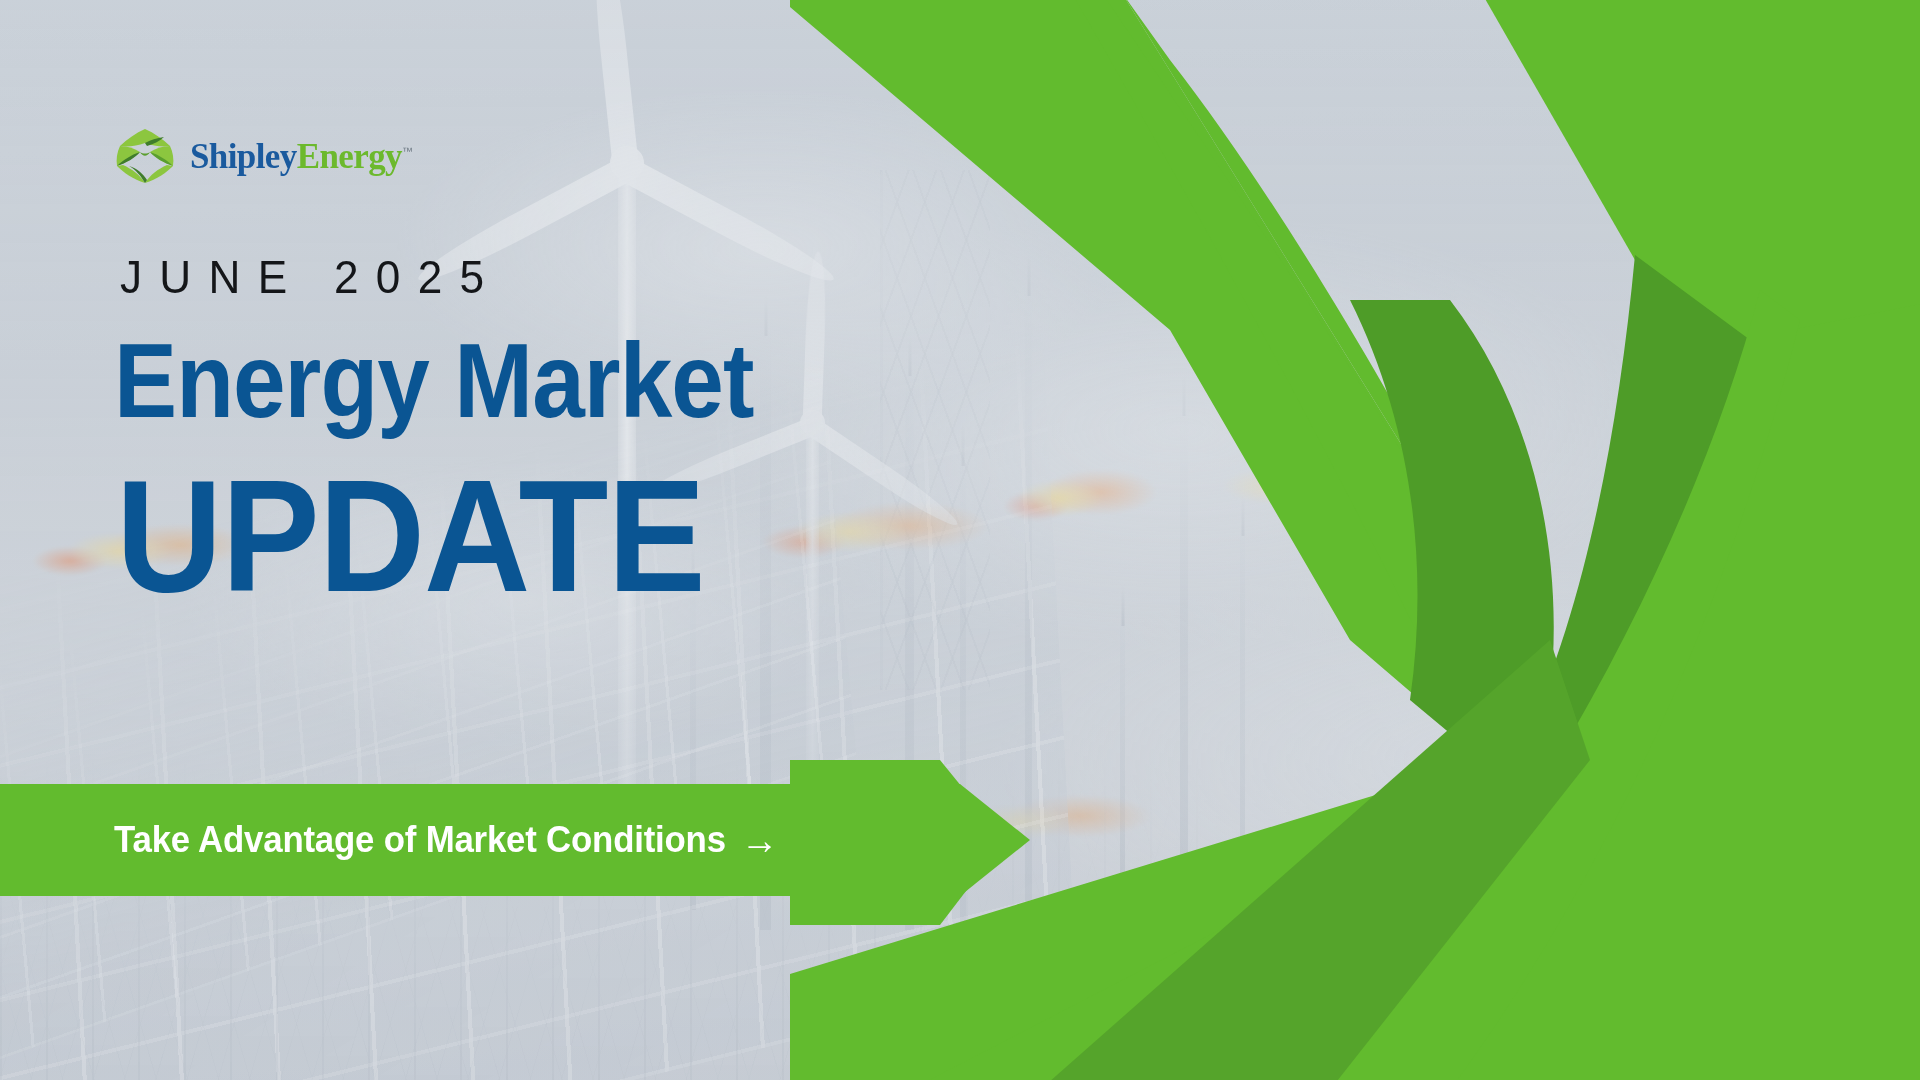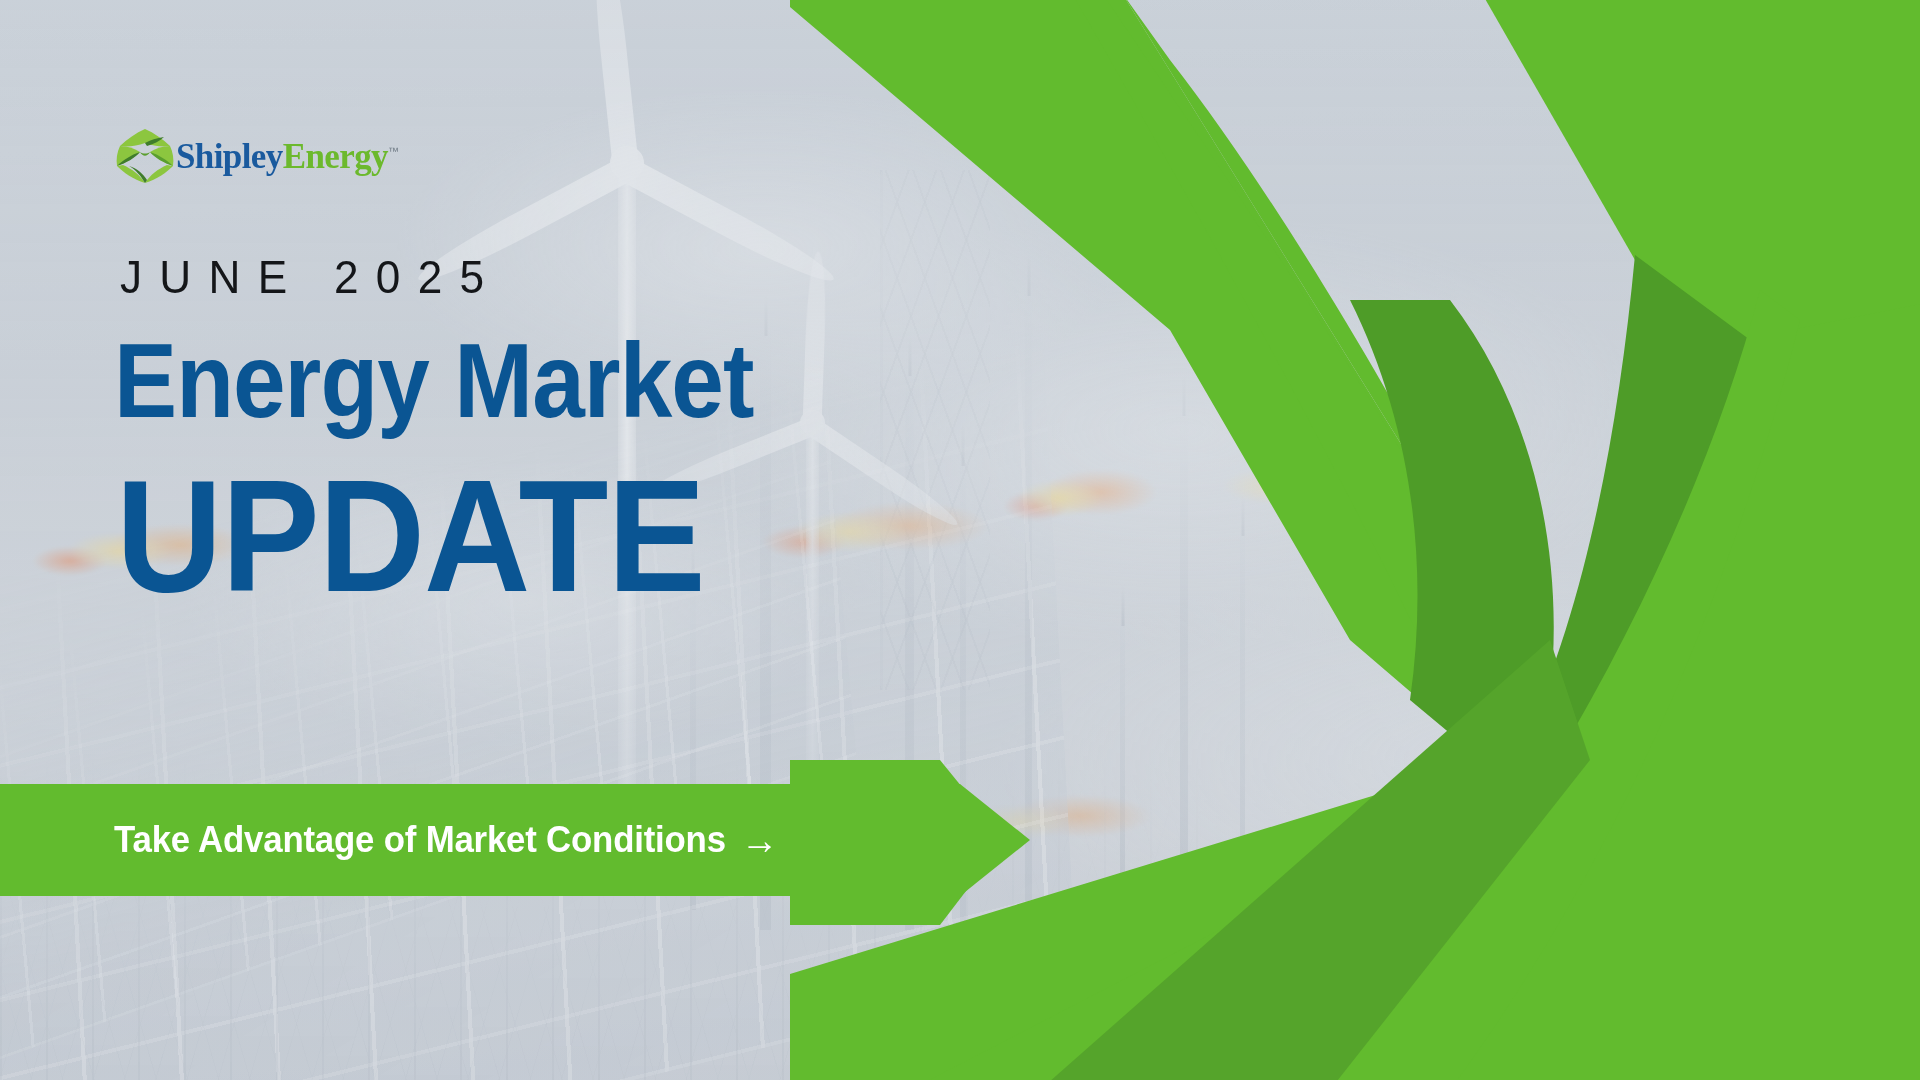--- a/index.html
+++ b/index.html
@@ -83,21 +83,21 @@
 
   
   .bg-haze{
     background:linear-gradient(180deg, rgba(201,208,216,.62) 0%, rgba(205,211,218,.52) 45%, rgba(196,203,212,.60) 100%);
   }
 
   
   .xwrap{position:absolute;right:0;top:0;width:1130px;height:1080px;}
 
   
-  .logo{position:absolute;left:114px;top:127px;display:flex;align-items:center;}
+  .logo{position:absolute;left:114px;top:127px;display:flex;align-items:center;gap:14px;}
   .logo-mark{width:62px;height:58px;flex:0 0 auto;}
   .logo-text{font-family:"Liberation Serif",serif;font-weight:700;font-size:35px;letter-spacing:-.6px;line-height:1;white-space:nowrap;}
   .logo-shipley{color:#1a5a9e;}
   .logo-energy{color:#6cb92d;}
   .logo-tm{font-size:11px;color:#6b7680;vertical-align:super;font-family:"Liberation Sans",sans-serif;font-weight:400;}
 
   .eyebrow{
     position:absolute;left:120px;top:250px;
     font-size:46px;font-weight:300;letter-spacing:18px;color:#141619;
     font-family:"Liberation Sans",sans-serif;

